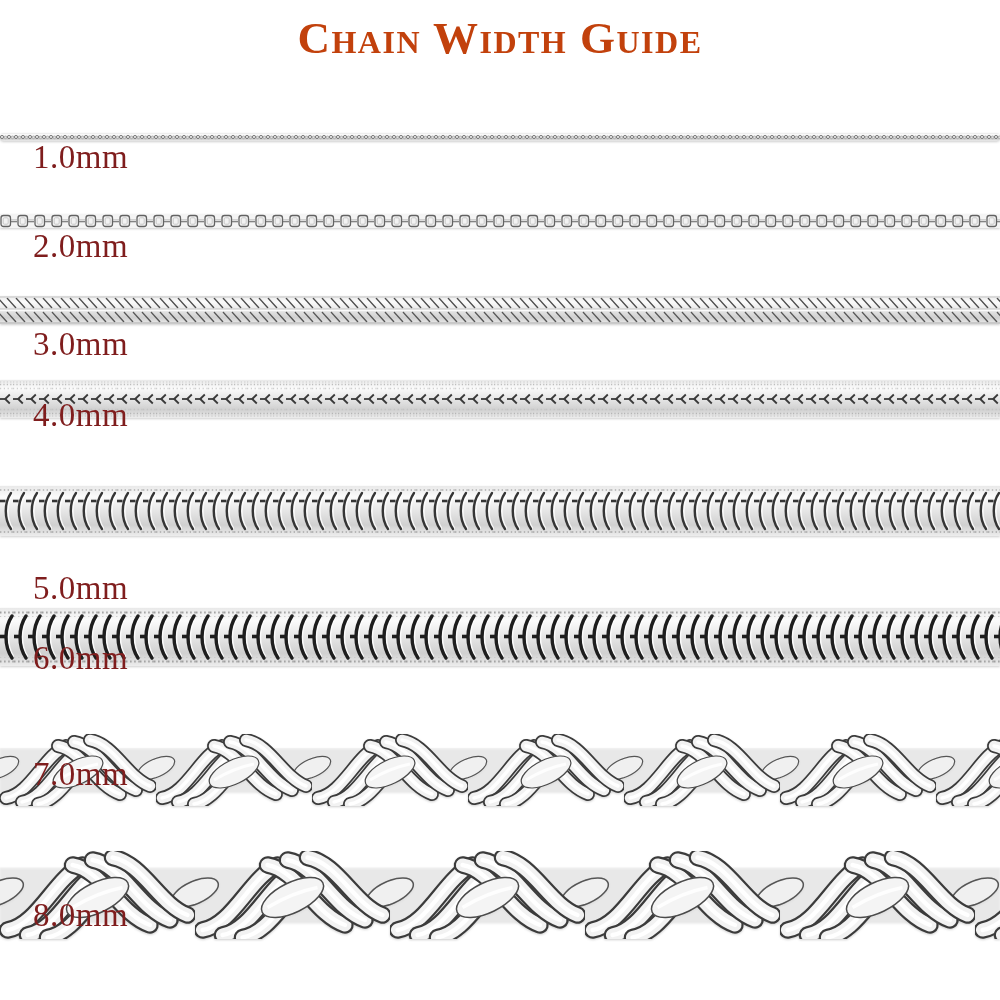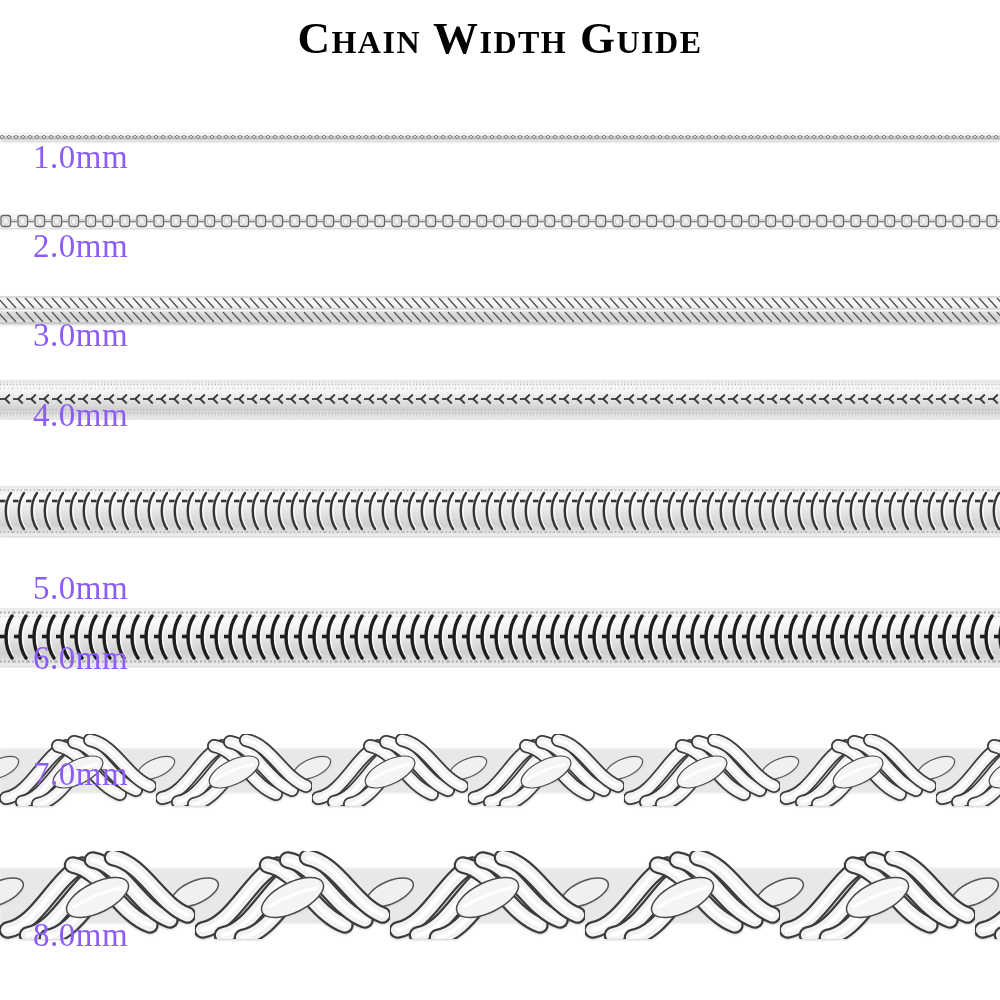--- a/index.html
+++ b/index.html
@@ -10,31 +10,31 @@
     position:relative;
     overflow:hidden;
   }
   .page{position:absolute;inset:0;background:#ffffff;}
   .title{
     position:absolute;top:12px;left:0;right:0;margin:0;
     text-align:center;
     font-size:45px;font-weight:700;
     font-variant:small-caps;
     letter-spacing:1.5px;
-    color:#000000;
+    color:#c2410c;
   }
   .chain{
     position:absolute;left:0;width:1000px;
     filter:drop-shadow(0 1px 1px rgba(60,60,60,0.25));
   }
   .chain svg{display:block;}
   .lbl{
     position:absolute;left:33px;
     font-size:33px;line-height:1;
-    color:#8b5cf6;letter-spacing:0.5px;
+    color:#7f1d1d;letter-spacing:0.5px;
   }
   .defs-holder{position:absolute;width:0;height:0;overflow:hidden;}
 </style>
 </head>
 <body>
 
 <div class="page">
 
   <svg class="defs-holder" aria-hidden="true">
     <defs>
@@ -184,21 +184,21 @@
       <rect width="1000" height="20" fill="url(#p2)"></rect>
     </svg>
   </div>
   <div class="lbl" style="top:230px">2.0mm</div>
 
   <div class="chain" style="top:296px;height:28px">
     <svg width="1000" height="28" viewBox="0 0 1000 28">
       <rect width="1000" height="28" fill="url(#p3)"></rect>
     </svg>
   </div>
-  <div class="lbl" style="top:319px">3.0mm</div>
+  <div class="lbl" style="top:328px">3.0mm</div>
 
   <div class="chain" style="top:380px;height:38px">
     <svg width="1000" height="38" viewBox="0 0 1000 38">
       <rect width="1000" height="38" fill="url(#p4)"></rect>
     </svg>
   </div>
   <div class="lbl" style="top:399px">4.0mm</div>
 
   <div class="chain" style="top:486px;height:50px">
     <svg width="1000" height="50" viewBox="0 0 1000 50">
@@ -219,15 +219,15 @@
       <rect width="1000" height="72" fill="url(#p7)"></rect>
     </svg>
   </div>
   <div class="lbl" style="top:758px">7.0mm</div>
 
   <div class="chain" style="top:851px;height:88px">
     <svg width="1000" height="88" viewBox="0 0 1000 88">
       <rect width="1000" height="88" fill="url(#p8)"></rect>
     </svg>
   </div>
-  <div class="lbl" style="top:919px">8.0mm</div>
+  <div class="lbl" style="top:899px">8.0mm</div>
 
 </div>
 
 </body></html>

